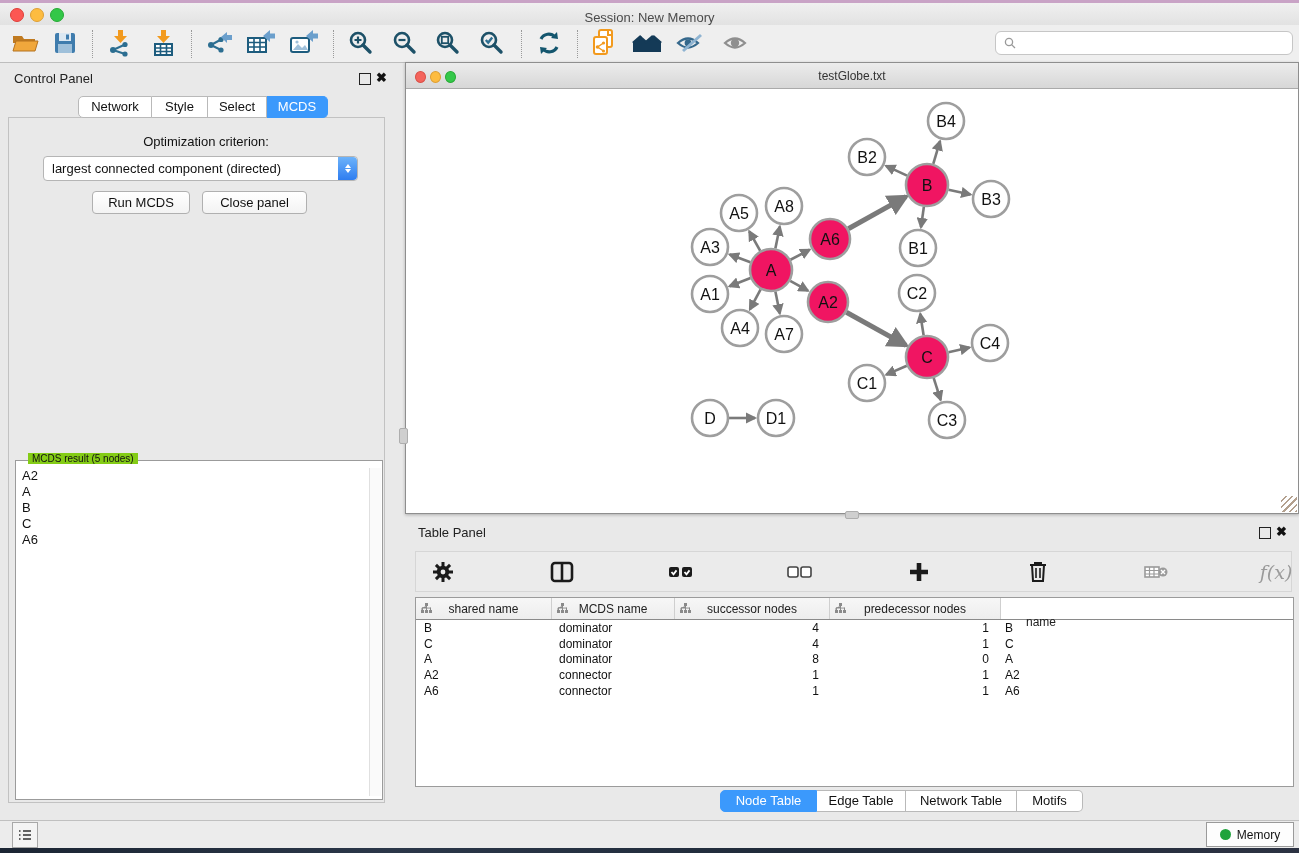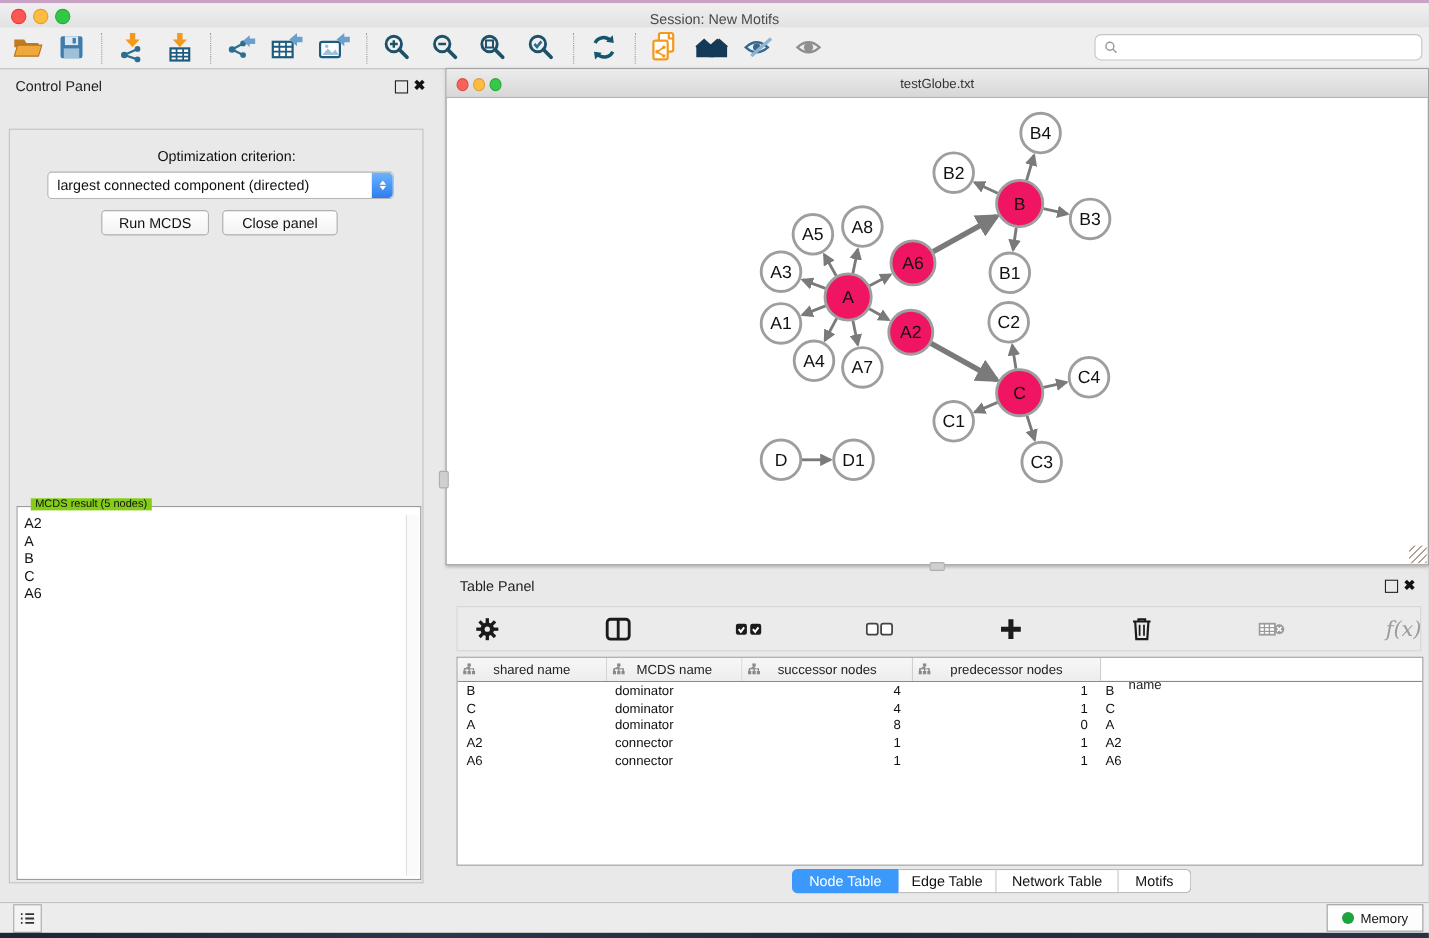--- a/index.html
+++ b/index.html
@@ -73,21 +73,21 @@
 </head>
 <body>
 
 <div class="screen">
 
   <div class="abs desktop-strip"></div>
   <div class="abs titlebar">
     <span class="tl abs" style="left:10px;top:5px;background:#fc5753;border:1px solid #df3e38;"></span>
     <span class="tl abs" style="left:30px;top:5px;background:#fdbc40;border:1px solid #de9f34;"></span>
     <span class="tl abs" style="left:50px;top:5px;background:#33c748;border:1px solid #27aa35;"></span>
-    <div class="abs title-text">Session: New Motifs</div>
+    <div class="abs title-text">Session: New Memory</div>
   </div>
 
   <div class="abs toolbar"></div>
   <div class="abs ticon" style="left:8px;">
     <svg width="28" height="24" viewBox="0 0 28 24">
         <path d="M2,5 h9 l2,3 h11 v4 H2z" fill="#c07a20"></path>
         <path d="M2,20 L5,10 h22 l-3,10z" fill="#f0a73c" stroke="#b5721f" stroke-width="1"></path>
       </svg>
   </div>
   <div class="abs ticon" style="left:48px;">
@@ -215,20 +215,26 @@
         <circle cx="5" cy="5" r="3.6" fill="none" stroke="#999" stroke-width="1.3"></circle>
         <path d="M7.6,7.6 L11,11" stroke="#999" stroke-width="1.3"></path>
       </svg>
     <input placeholder="" style="">
   </div>
 
   <div class="abs cp-title">Control Panel</div>
   <span class="abs win-float" style="left:359px;top:73px;"></span>
   <span class="abs win-close" style="left:376px;top:72px;">✖</span>
   <div class="abs cp-box"></div>
+  <div class="abs tabstrip" style="left:78px;top:96px;" id="cp-tabs">
+      <span class="tab" style="width: 72px;">Network</span>
+      <span class="tab" style="width: 55px;">Style</span>
+      <span class="tab" style="width: 58px;">Select</span>
+      <span class="tab active" style="width: 60px;">MCDS</span>
+    </div>
   <div class="abs opt-label">Optimization criterion:</div>
   <div class="abs dropdown">
     <span class="dd-text">largest connected component (directed)</span>
     <span class="dd-stepper">
         <span class="dd-up"></span>
         <span class="dd-down"></span>
       </span>
   </div>
   <div class="abs btn" style="left:92px;top:191px;width:96px;">Run MCDS</div>
   <div class="abs btn" style="left:202px;top:191px;width:103px;">Close panel</div>

